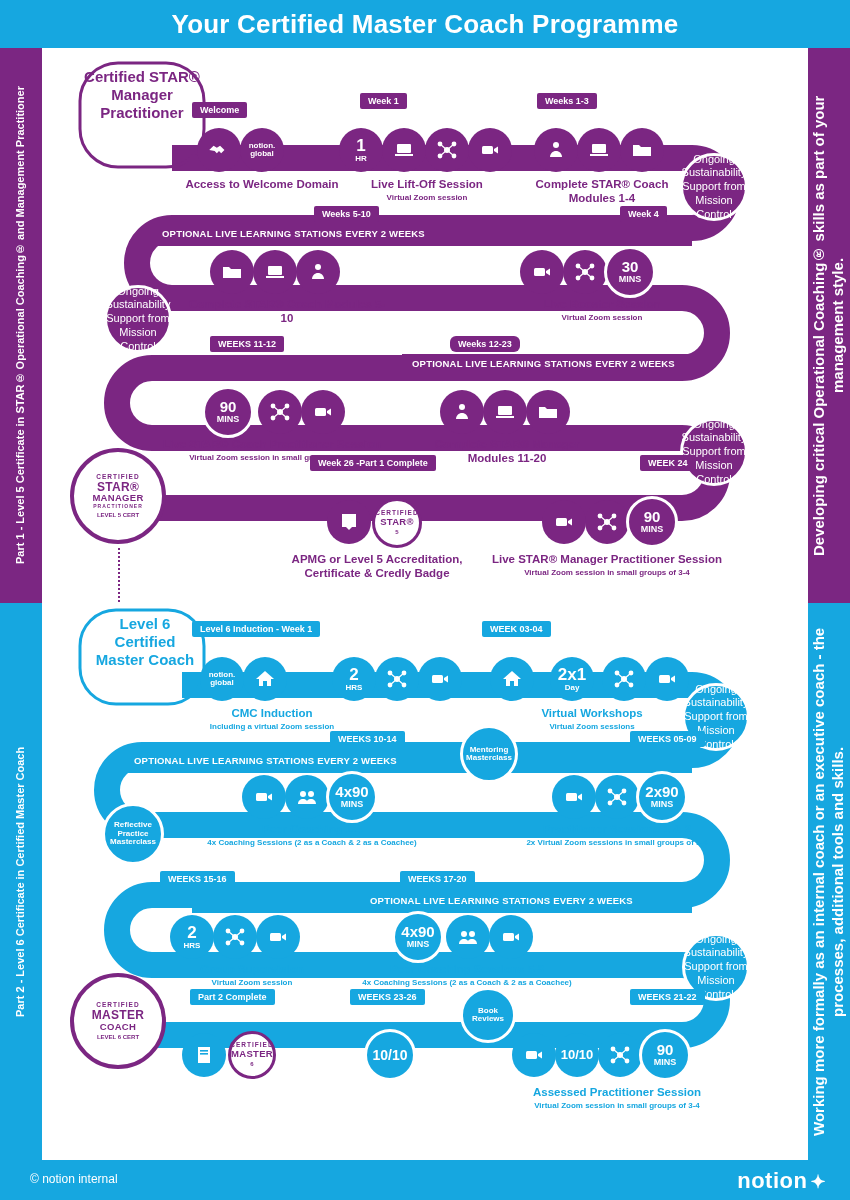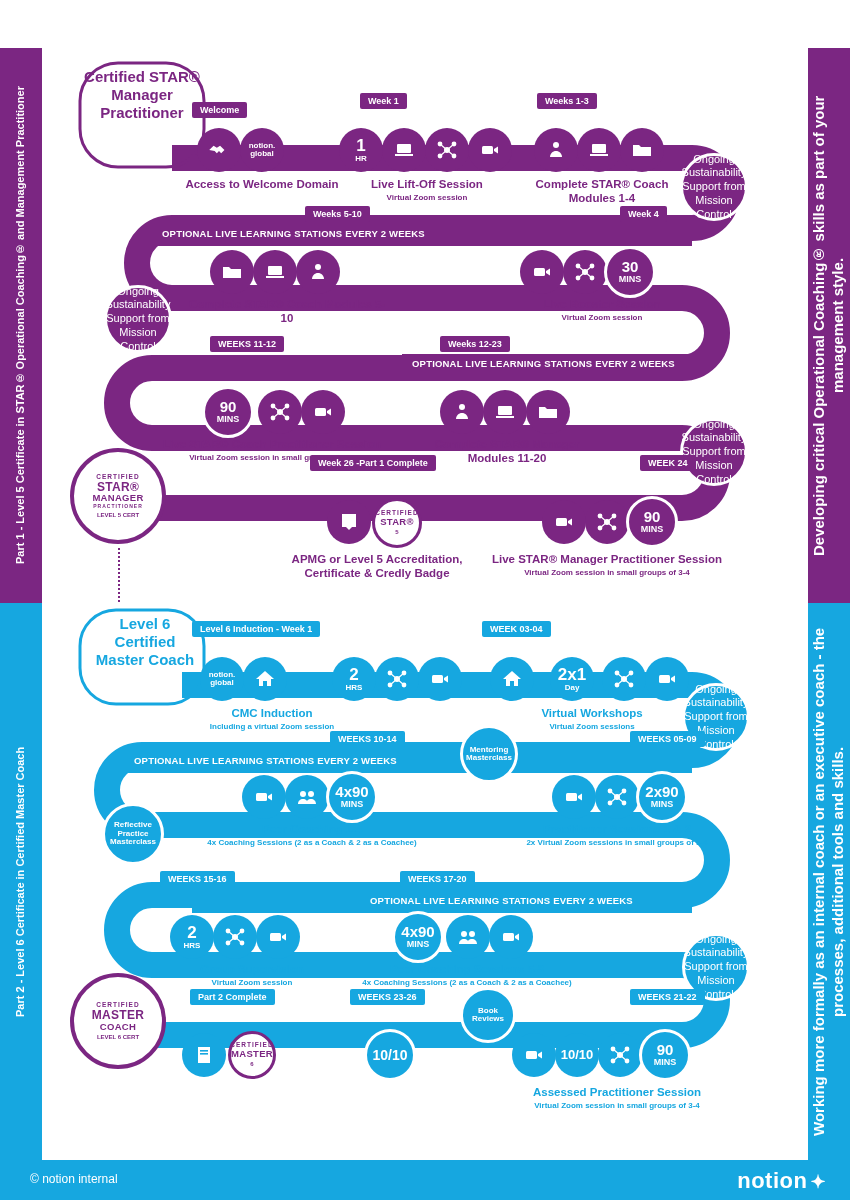--- a/index.html
+++ b/index.html
@@ -126,20 +126,23 @@
     position:absolute; border-left:2px dotted #7b2682;
   }
 
   svg { display:block; }
 </style>
 </head>
 <body>
 
 <div id="page">
 
+  <div class="header">
+    <div class="header-title">Your Certified Master Coach Programme</div>
+  </div>
 
   <div class="sideband side-left-1">Part 1 - Level 5 Certificate in STAR® Operational Coaching® and Management Practitioner</div>
   <div class="sideband side-left-2">Part 2 - Level 6 Certificate in Certified Master Coach</div>
   <div class="sideband side-right-1">Developing critical Operational Coaching® skills as part of your management style.</div>
   <div class="sideband side-right-2">Working more formally as an internal coach or an executive coach - the processes, additional tools and skills.</div>
 
   <div class="panel panel-1">
 
     <svg width="766" height="555" style="position:absolute;left:0;top:0">
 
@@ -213,21 +216,21 @@
     <div class="circ purple" style="left:578px; top:80px; width:44px; height:44px;">
       <svg width="24" height="24" viewBox="0 0 24 24">
           <path d="M3 7h6l2 2h10v9H3z" fill="#fff"></path>
         </svg>
     </div>
     <div class="cap" style="left:470px; top:130px; width:180px;">Complete STAR® Coach Modules 1-4</div>
 
     <div class="support purple" style="left:638px; top:105px; width:68px; height:68px; background:#7b2682; border:3px solid #fff;">Ongoing Sustainability Support from Mission Control</div>
 
     <div class="optbanner" style="left:120px; top:180px;">OPTIONAL LIVE LEARNING STATIONS EVERY 2 WEEKS</div>
-    <div class="ribbon" style="left:263px; top:158px;">Weeks 5-10</div>
+    <div class="ribbon" style="left:272px; top:158px;">Weeks 5-10</div>
     <div class="ribbon" style="left:578px; top:158px;">Week 4</div>
 
     <div class="circ purple" style="left:168px; top:202px; width:44px; height:44px;">
       <svg width="24" height="24" viewBox="0 0 24 24">
           <path d="M3 7h6l2 2h10v9H3z" fill="#fff"></path>
         </svg>
     </div>
     <div class="circ purple" style="left:211px; top:202px; width:44px; height:44px;">
       <svg width="24" height="24" viewBox="0 0 24 24">
           <rect x="5" y="6" width="14" height="9" rx="1" fill="#fff"></rect>
@@ -262,21 +265,21 @@
       <div class="mins"><span>30</span><small>MINS</small></div>
     </div>
     <div class="cap" style="left:460px; top:250px; width:200px;">
       <span>Live Booster Session</span><span class="sub">Virtual Zoom session</span>
     </div>
 
     <div class="support purple" style="left:62px; top:237px; width:68px; height:68px; background:#7b2682; border:3px solid #fff;">Ongoing Sustainability Support from Mission Control</div>
 
     <div class="optbanner" style="left:370px; top:310px;">OPTIONAL LIVE LEARNING STATIONS EVERY 2 WEEKS</div>
     <div class="ribbon" style="left:168px; top:288px;">WEEKS 11-12</div>
-    <div class="ribbon" style="left:398px; top:288px;">Weeks 12-23</div>
+    <div class="ribbon" style="left:408px; top:288px;border-radius:6px;">Weeks 12-23</div>
 
     <div class="circ purple white-ring" style="left:160px; top:338px; width:52px; height:52px;">
       <div class="mins"><span>90</span><small>MINS</small></div>
     </div>
     <div class="circ purple" style="left:216px; top:342px; width:44px; height:44px;">
       <svg width="24" height="24" viewBox="0 0 24 24">
           <circle cx="12" cy="12" r="3" fill="#fff"></circle>
           <circle cx="5" cy="6" r="2.4" fill="#fff"></circle>
           <circle cx="19" cy="6" r="2.4" fill="#fff"></circle>
           <circle cx="5" cy="18" r="2.4" fill="#fff"></circle>

